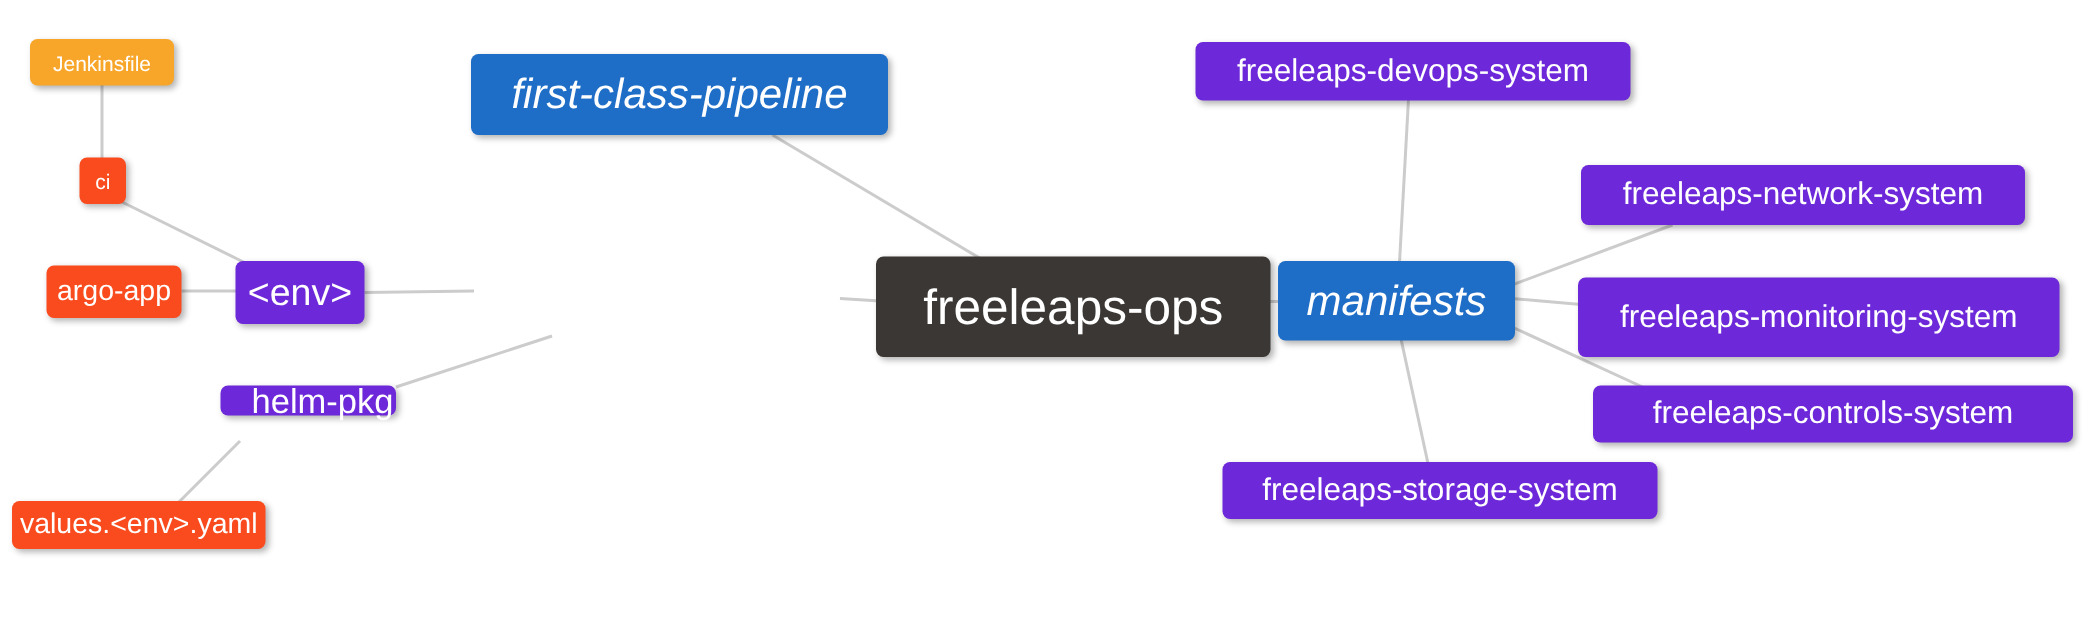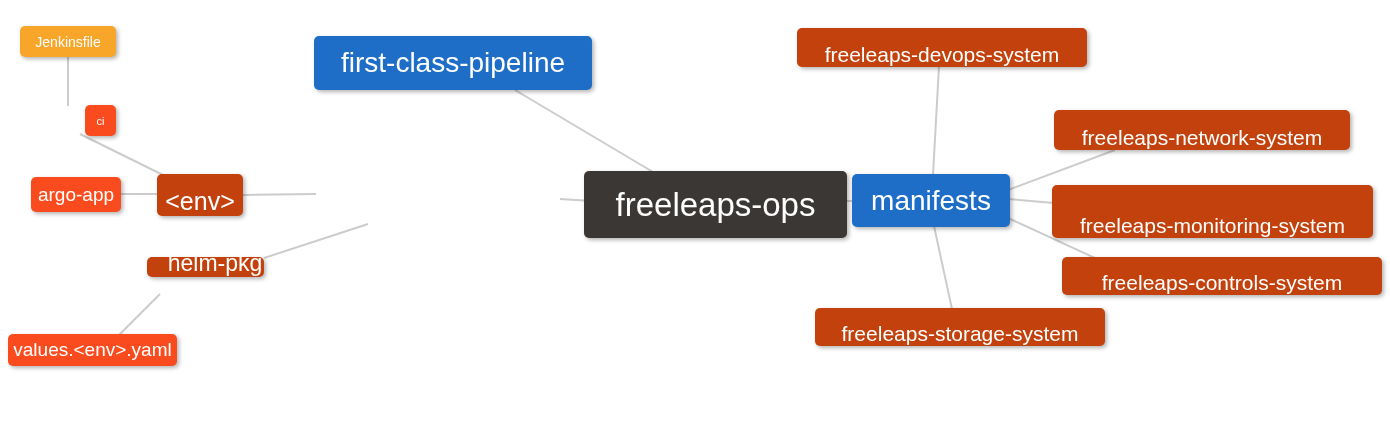--- a/index.html
+++ b/index.html
@@ -26,22 +26,22 @@
     display: flex;
     align-items: center;
     justify-content: center;
     color: #ffffff;
     border-radius: 5px;
     box-shadow: 2px 2px 4px rgba(0,0,0,0.30);
     white-space: nowrap;
     cursor: default;
     box-sizing: border-box;
   }
-  .node.blue   { background: #1E6DC6; }
-  .node.green  { background: #c2410c; align-items: flex-end; }
+  .node.blue   { background: #1E6DC6; font-style: italic; }
+  .node.green  { background: #6d28d9; }
   .node.red    { background: #F94B1D; }
   .node.orange { background: #F8A62A; }
   .node.dark   { background: #3B3734; }
 </style>
 </head>
 <body>
 
 <div class="canvas">
 
   <svg class="edges" viewBox="0 0 1390 421">
@@ -58,21 +58,21 @@
     <line x1="1008" y1="190" x2="1115" y2="150"></line>
     <line x1="1008" y1="199" x2="1054" y2="203"></line>
     <line x1="1008" y1="218" x2="1095" y2="258"></line>
     <line x1="934" y1="226" x2="952" y2="309"></line>
   </svg>
 
   <div class="node orange" style="left:20px;  top:26px;  width:96px;  height:31px; font-size:14px;">
     <span>Jenkinsfile</span>
   </div>
 
-  <div class="node red" style="left:53px;  top:105px; width:31px;  height:31px; font-size:11px;margin-left:32px;">
+  <div class="node red" style="left:53px;  top:105px; width:31px;  height:31px; font-size:14px;">
     <span>ci</span>
   </div>
 
   <div class="node red" style="left:31px;  top:177px; width:90px;  height:35px; font-size:19px;">
     <span>argo-app</span>
   </div>
 
   <div class="node green" style="left:157px; top:174px; width:86px;  height:42px; font-size:25px;">
     <span>&lt;env&gt;</span>
   </div>

